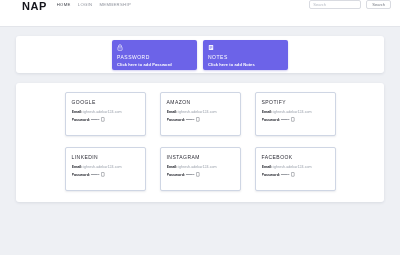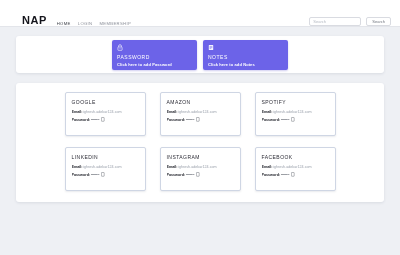--- a/index.html
+++ b/index.html
@@ -16,21 +16,21 @@
     color: #2b2b35;
     font-size: 5px;
     -webkit-font-smoothing: antialiased;
   }
 
   
   .navbar {
     height: 27px;
     background: #ffffff;
     display: flex;
-    align-items: flex-end;
+    align-items: flex-start;
     padding: 0 9px 0 22px;
     border-bottom: 1px solid #e3e5ea;
   }
   .brand {
     font-size: 11px;
     font-weight: bold;
     letter-spacing: 0.5px;
     color: #15151c;
     margin-right: 10px;
   }

